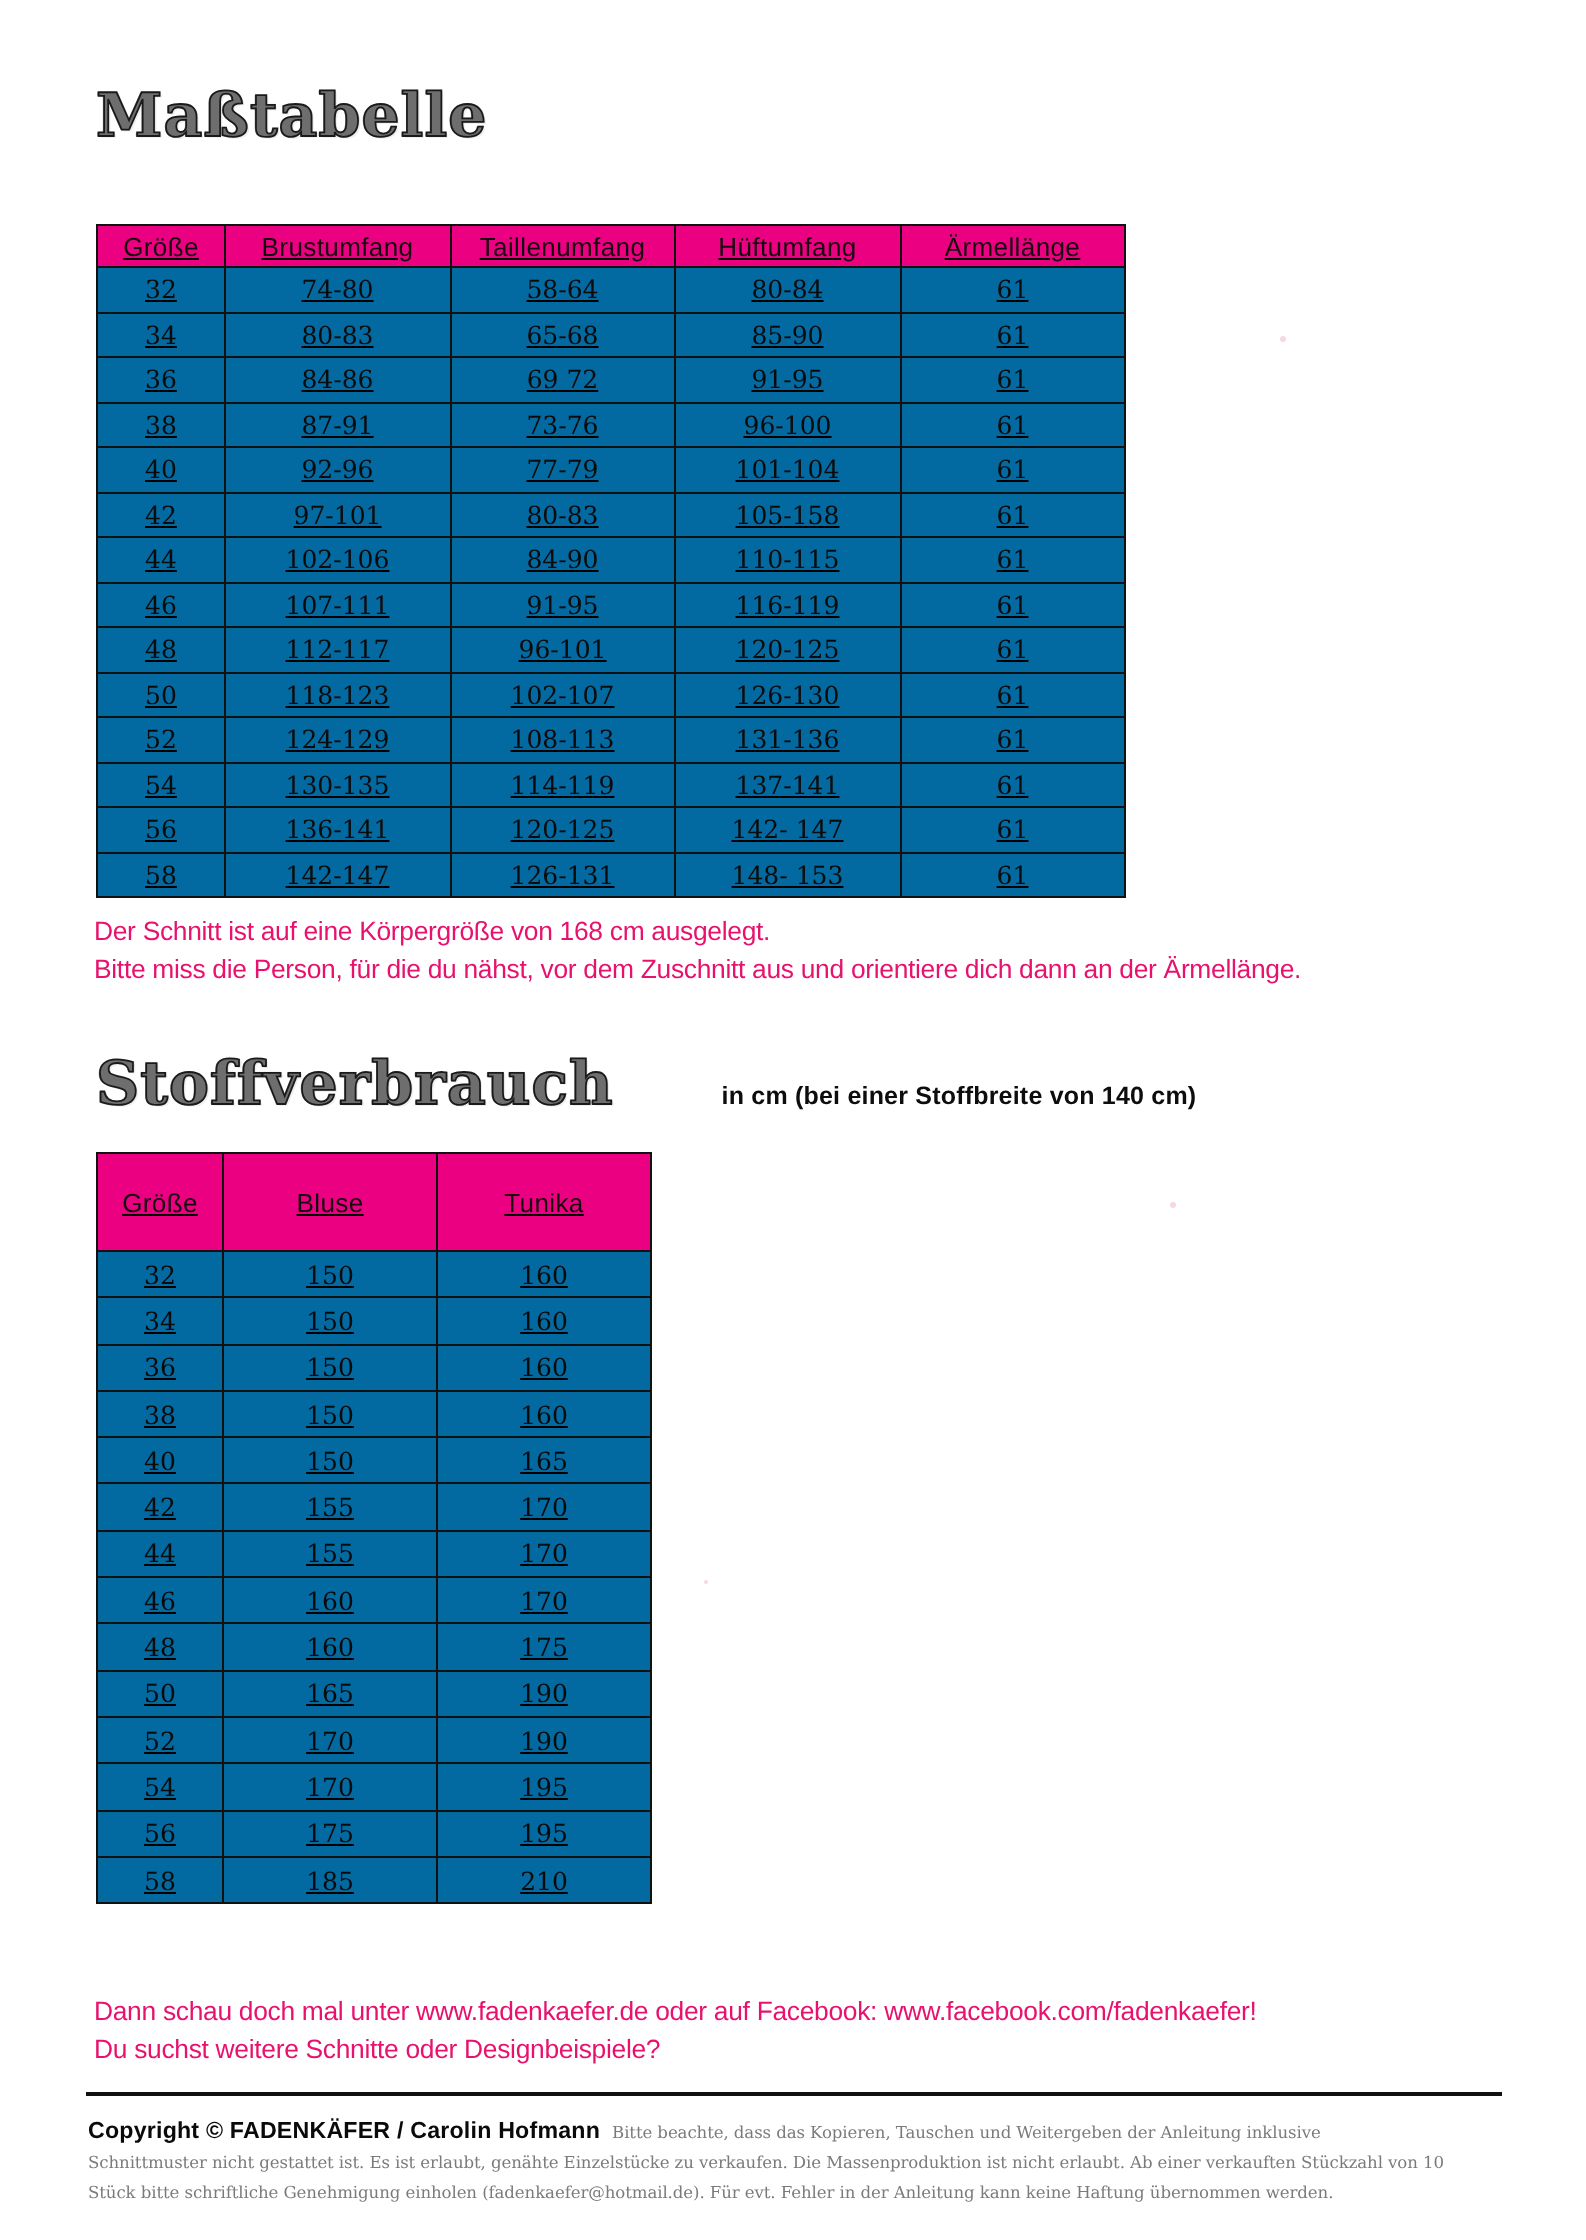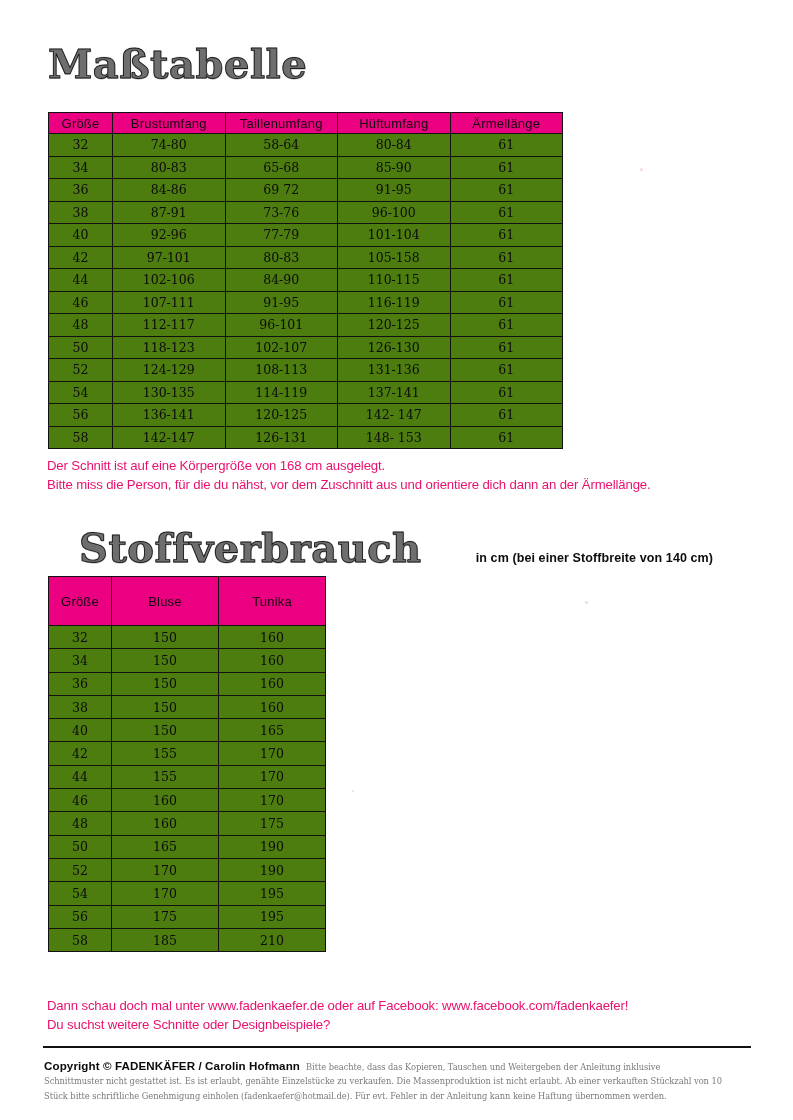--- a/index.html
+++ b/index.html
@@ -19,21 +19,21 @@
   .page {
     position: absolute;
     inset: 0;
     padding: 0;
   }
 
   
   .deco-title {
     font-family: "DejaVu Serif", serif;
     font-weight: bold;
-    font-size: 40px;
+    font-size: 30px;
     letter-spacing: 0.5px;
     color: #6e6e6e;
     -webkit-text-stroke: 0.9px #1a1a1a;
     text-shadow:
        0.6px 0 0 #cfcfcf,
       -0.6px 0 0 #9a9a9a,
        0 0.6px 0 #b8b8b8,
        0 -0.6px 0 #e2e2e2,
        1.1px 0.8px 0 #efefef;
     display: inline-block;
@@ -46,39 +46,39 @@
     top: 44px;
   }
 
   #heading-stoffverbrauch-wrap {
     position: absolute;
     left: 48px;
     top: 528px;
     display: flex;
     align-items: baseline;
     gap: 9px;
-    margin-left: 31px;
   }
 
   .deco-subnote {
     font-family: "Liberation Sans", sans-serif;
     font-weight: bold;
     font-size: 12.5px;
     color: #0d0d0d;
     letter-spacing: 0.1px;
     white-space: nowrap;
     padding-left: 45px;
   }
 
   
   table.sheet {
     position: absolute;
     border-collapse: collapse;
     table-layout: fixed;
-    background: #4d7c0f;
+    background: #0369a1;
+    text-decoration: underline;
   }
   table.sheet th,
   table.sheet td {
     border: 1px solid #111111;
     text-align: center;
     font-family: "DejaVu Serif", serif;
     font-size: 12.5px;
     color: #0b0b0b;
     padding: 0;
     white-space: nowrap;

